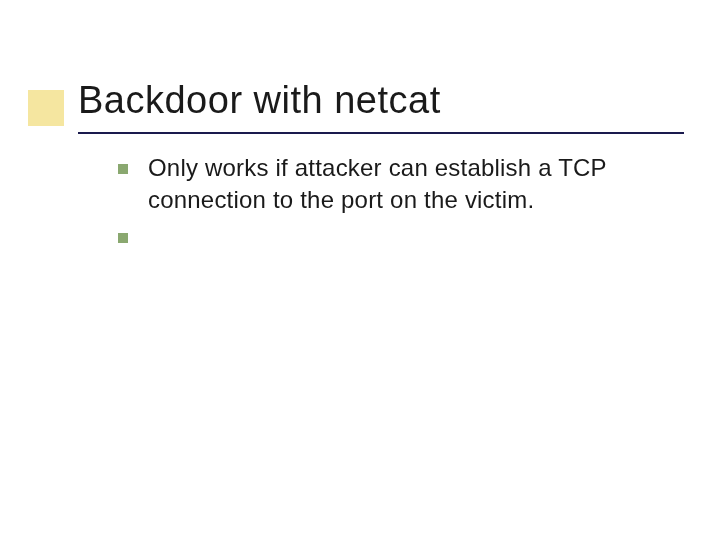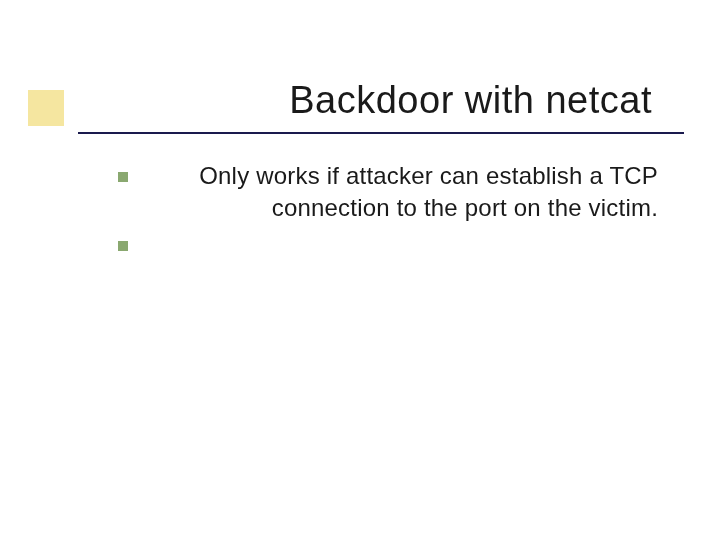--- a/index.html
+++ b/index.html
@@ -8,21 +8,20 @@
     width: 720px;
     height: 540px;
     background: #ffffff;
     font-family: Verdana, Geneva, sans-serif;
     overflow: hidden;
   }
   .slide {
     position: relative;
     width: 682px;
     height: 540px;
-    text-align: right;
   }
   .accent-box {
     position: absolute;
     left: 28px;
     top: 90px;
     width: 36px;
     height: 36px;
     background: #f5e6a0;
   }
   .title-wrap {
@@ -43,21 +42,21 @@
     position: absolute;
     left: 78px;
     top: 132px;
     width: 606px;
     height: 2px;
     background: #1a1a4d;
   }
   .body {
     position: absolute;
     left: 118px;
-    top: 160px;
+    top: 152px;
     right: 24px;
   }
   .bullet-row {
     display: flex;
     align-items: flex-start;
     margin-bottom: 4px;
   }
   .bullet-icon {
     flex: 0 0 auto;
     width: 10px;

